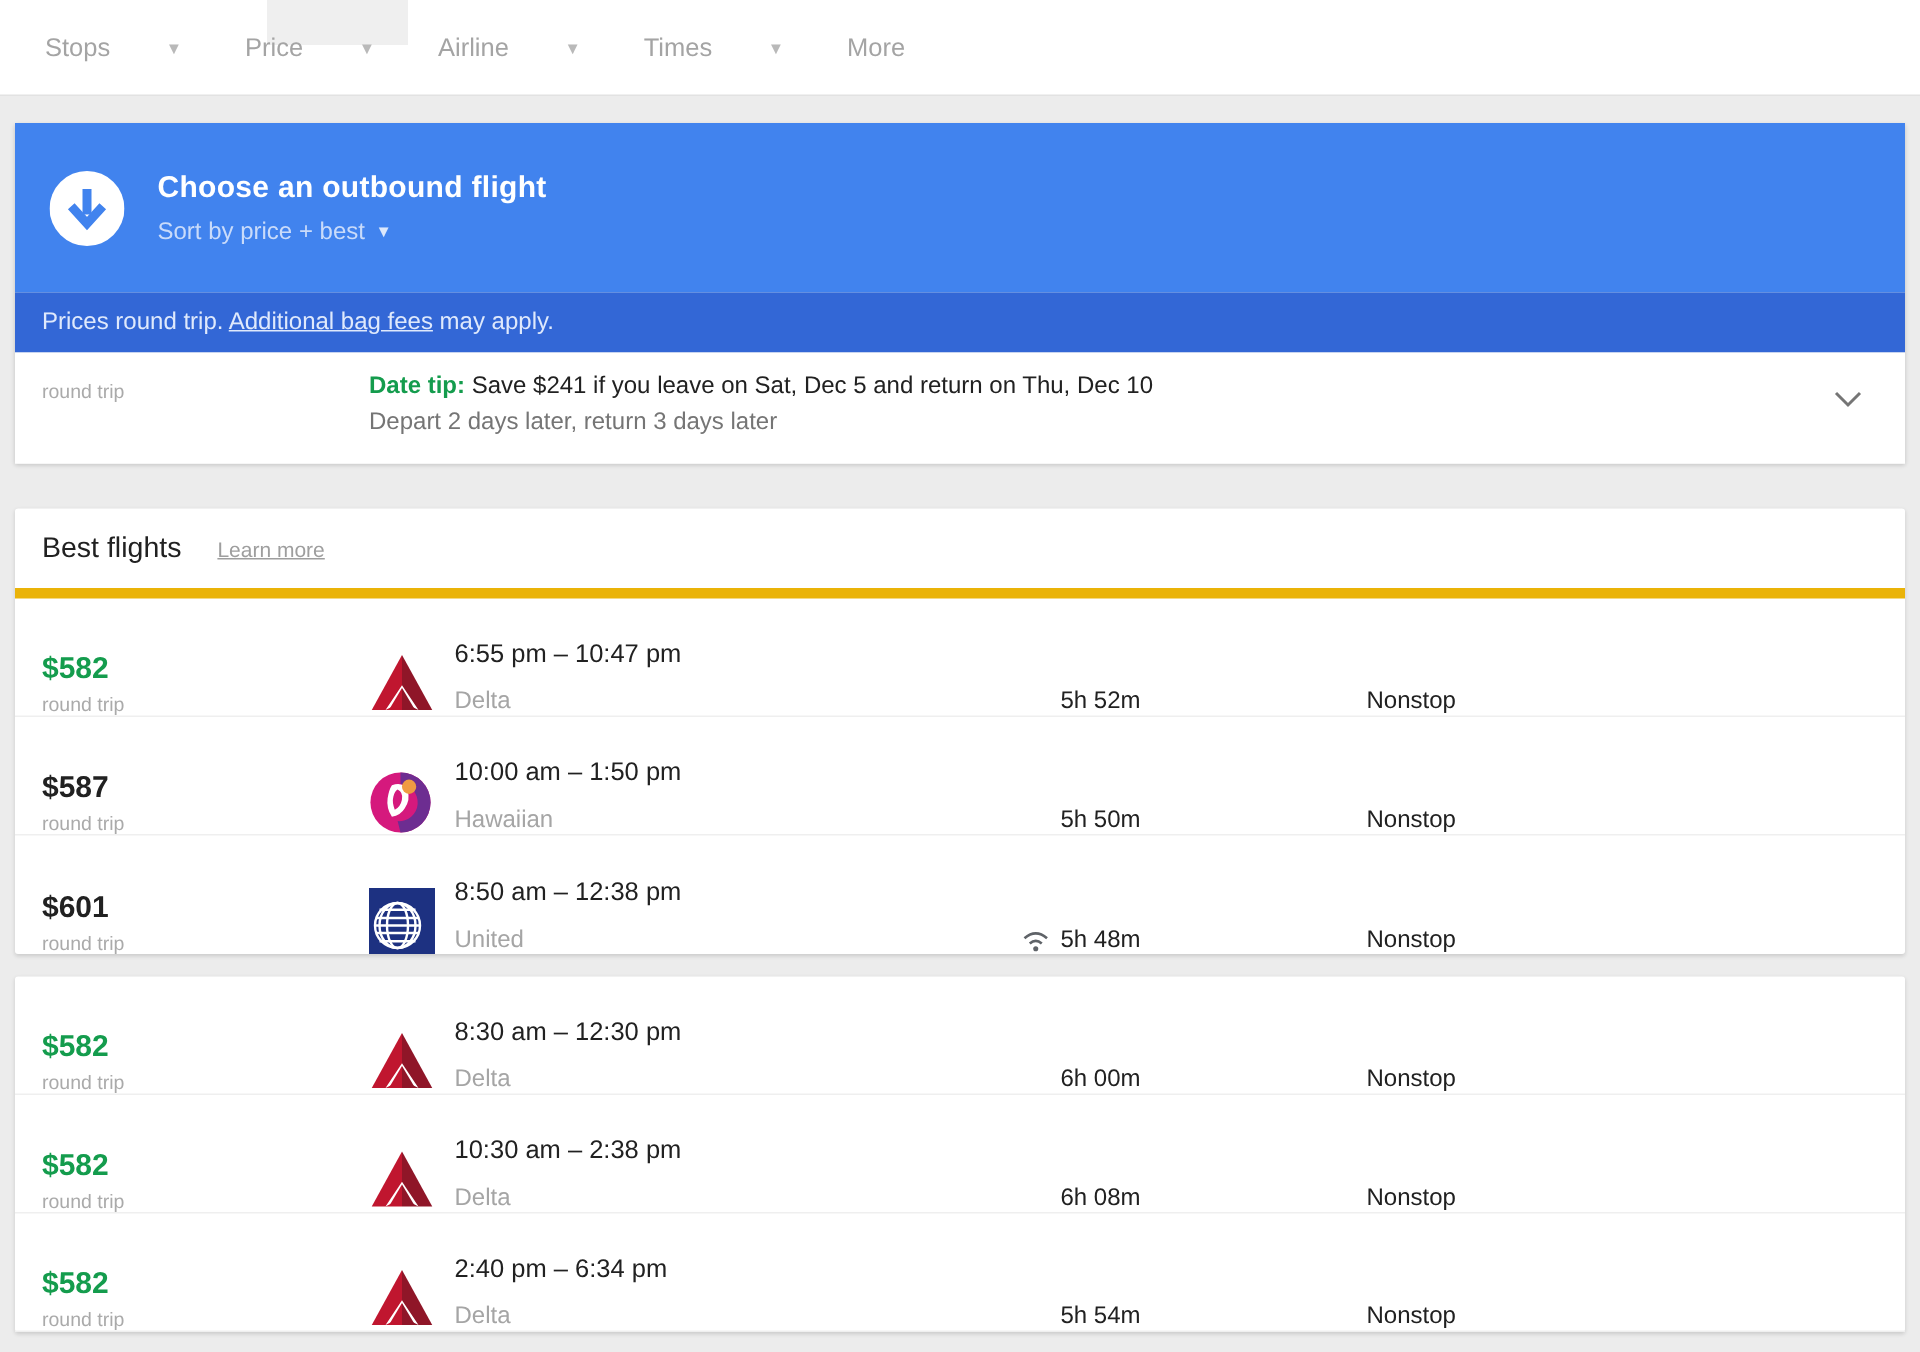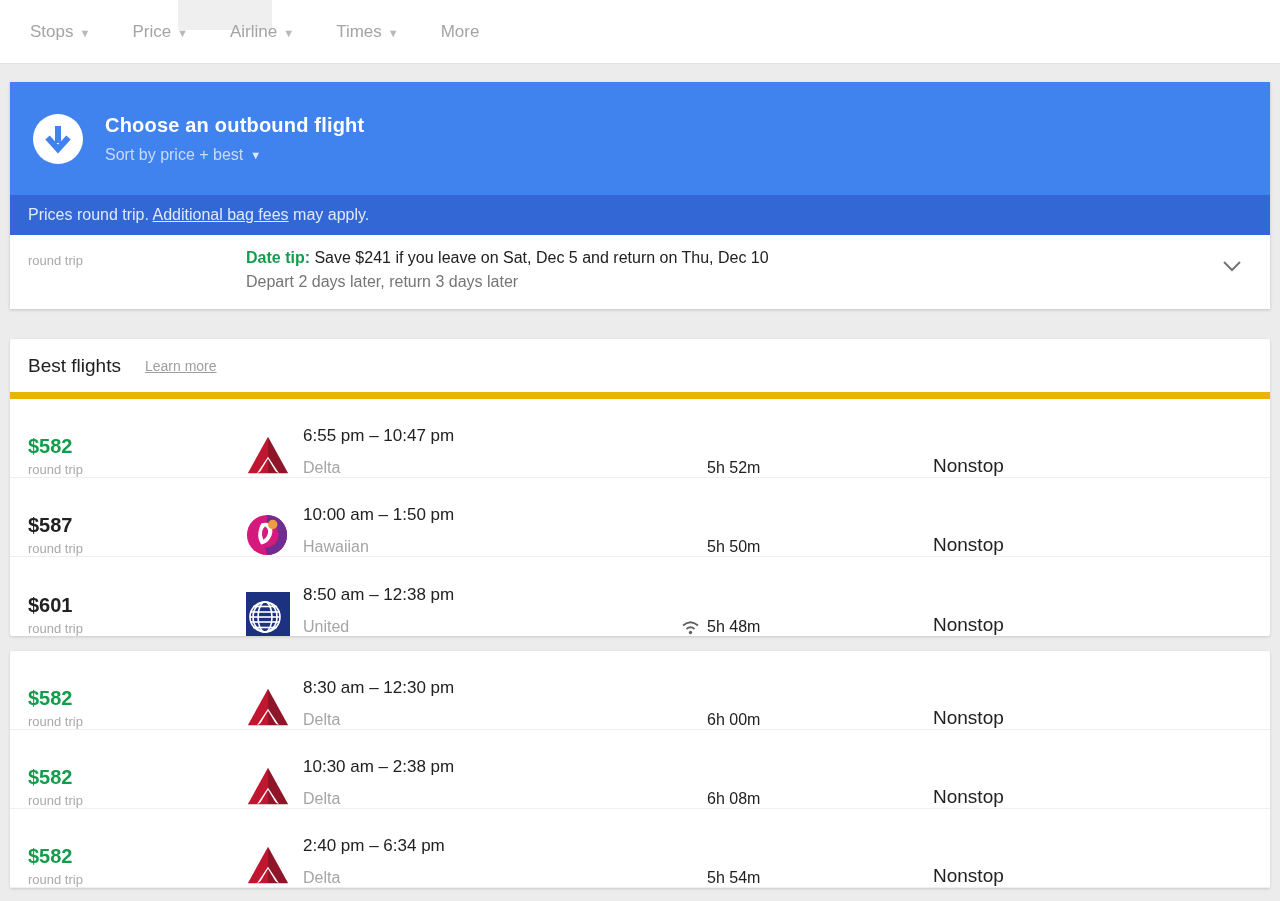--- a/index.html
+++ b/index.html
@@ -36,20 +36,21 @@
   }
   .filter-item {
     display: flex;
     align-items: center;
     margin-right: 42px;
     font-size: 17px;
     color: #a4a4a4;
     cursor: pointer;
     position: relative;
     z-index: 2;
+    gap: 31px;
   }
   .filter-item .caret {
     font-size: 11px;
     color: #b9b9b9;
     margin-left: 6px;
     margin-top: 2px;
   }
 
   
   .stack { margin: 18px 10px 0 10px; box-shadow: 0 1px 3px rgba(0,0,0,.18); }
@@ -151,21 +152,21 @@
   .col-info { width: 404px; flex: 0 0 auto; }
   .info-times { font-size: 17px; color: #212121; }
   .info-airline { font-size: 16px; color: #a5a5a5; margin-top: 13px; }
   .col-duration {
     width: 204px; flex: 0 0 auto;
     font-size: 16px; color: #212121;
     display: flex; align-items: center;
     margin-top: 2px;
   }
   .wifi { margin-right: 7px; margin-left: -26px; }
-  .col-stops { font-size: 19px; color: #212121; margin-top: 2px; margin-left: 22px; }
+  .col-stops { font-size: 16px; color: #212121; margin-top: 2px; }
 </style>
 </head>
 <body>
 
 <div class="filterbar">
   <div class="filter-hover-rect"></div>
   <div class="filter-item">
     <span>Stops</span>
     <span class="caret">▼</span>
   </div>

